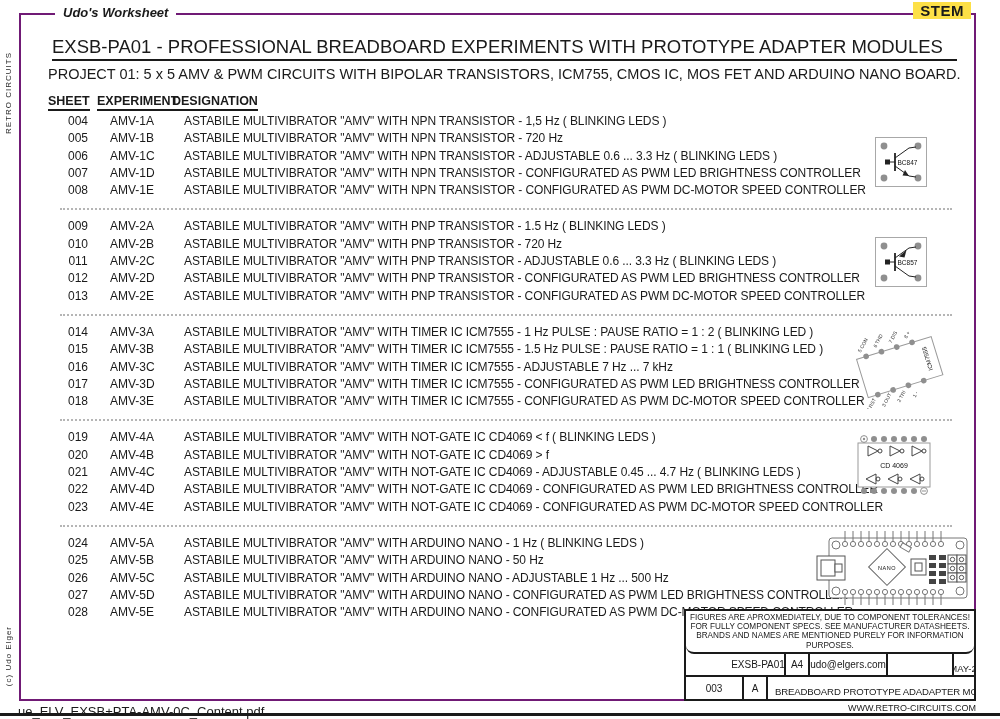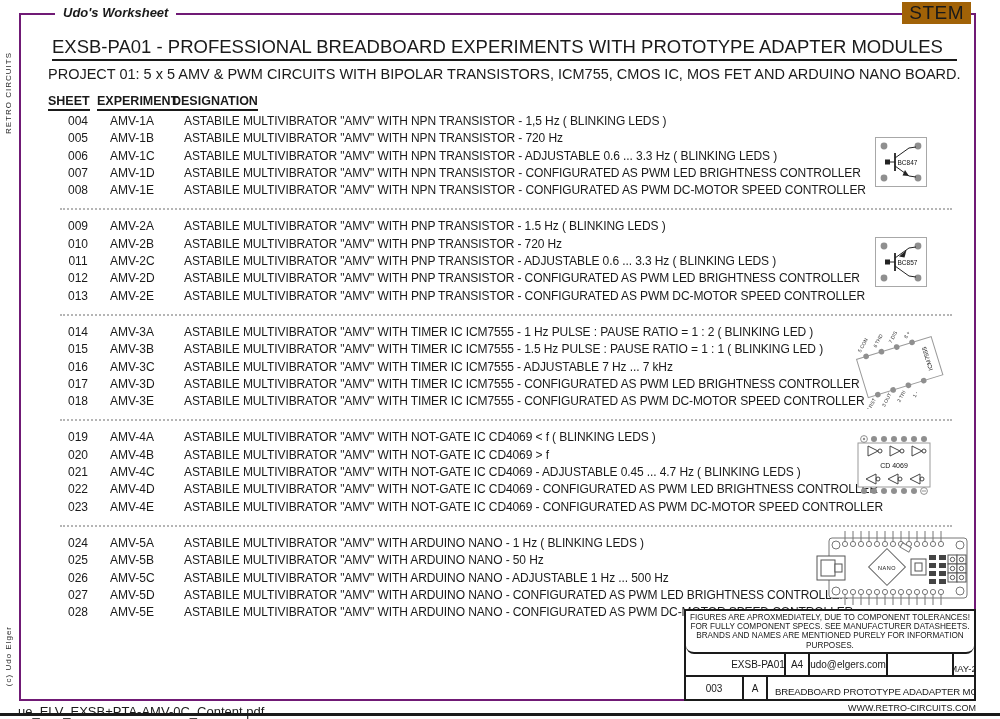--- a/index.html
+++ b/index.html
@@ -10,22 +10,22 @@
   .v-text{position:absolute;left:4px;font-size:8px;color:#2a2a2a;letter-spacing:1px;}
   .v-text span{writing-mode:vertical-rl;transform:rotate(180deg);display:inline-block;}
   .v-retro{top:52px;}
   .v-copy{top:626px;}
 
   
   .frame{position:absolute;left:19px;top:13px;width:957px;height:688px;
          border:2px solid #701a75;box-sizing:border-box;}
   .worksheet-label{position:absolute;top:-10px;left:34px;background:#fff;padding:0 8px;
          font-style:italic;font-weight:bold;font-size:13px;}
-  .stem-label{position:absolute;top:-13px;right:3px;background:#a16207;padding:0 7px;
-         font-size:19px;letter-spacing:.5px;}
+  .stem-label{position:absolute;top:-13px;right:3px;background:#fde047;padding:0 7px;
+         font-size:15px;letter-spacing:.5px;font-weight:bold;}
 
   .doc-title{position:absolute;left:31px;top:21px;font-size:18.5px;white-space:nowrap;}
   .doc-title .u{border-bottom:2px solid #1a1a1a;padding:0 14px 2px 0;}
   .doc-subtitle{position:absolute;left:27px;top:51px;font-size:14.5px;white-space:nowrap;}
 
   .col-headers{position:absolute;left:0;top:79px;font-size:12.5px;font-weight:bold;}
   .ch{position:absolute;border-bottom:2px solid #1a1a1a;padding-bottom:1px;white-space:nowrap;}
   .ch-sheet{left:27px;}
   .ch-exp{left:76px;}
   .ch-des{left:151px;}

